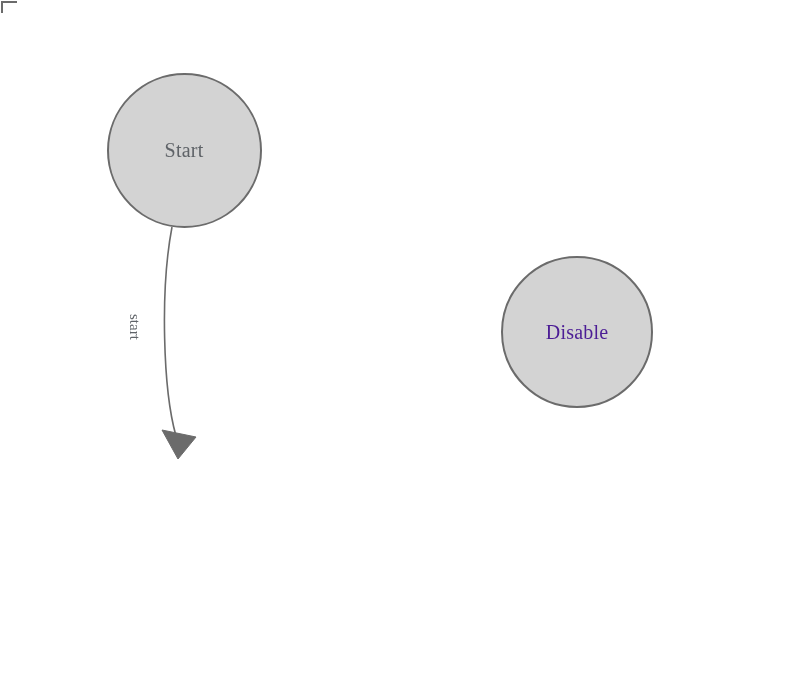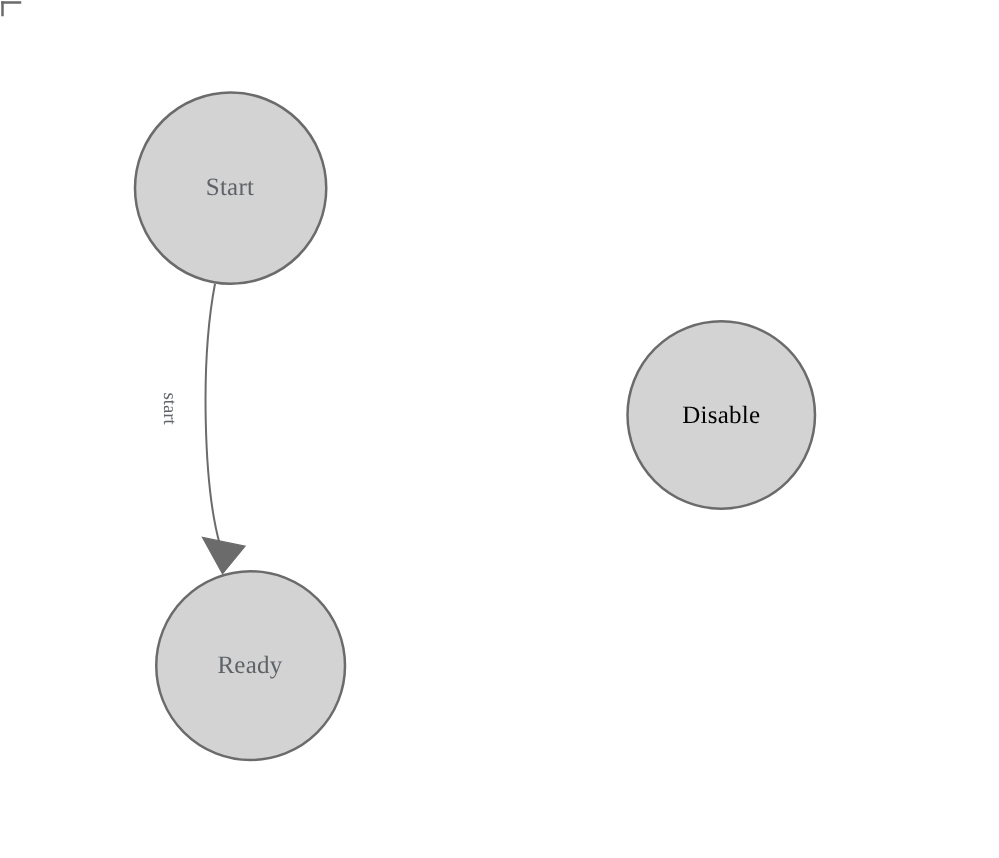--- a/index.html
+++ b/index.html
@@ -74,23 +74,20 @@
 
   <svg class="edge-layer" width="799" height="686" viewBox="0 0 799 686">
     <path id="edge-path-0" fill="none" stroke="#6b6b6b" stroke-width="1.6" d="M 172 227 C 160 290, 163 390, 176 436"></path>
     <polygon id="edge-arrow-0" fill="#6b6b6b" stroke="#6b6b6b" stroke-width="1" points="178,459 162,430 196,437"></polygon>
   </svg>
 
   <div class="node" id="node-0" style="left: 106.5px; top: 72.5px; width: 155px; height: 155px; background: rgb(211, 211, 211); border-color: rgb(107, 107, 107); border-width: 2.5px;">
     <span class="node-label" style="color: rgb(95, 99, 104);">Start</span>
   </div>
 
-  <div class="node" id="node-1" style="left: 123.5px; top: 455.5px; width: 153px; height: 153px; background: rgb(211, 211, 211); border-color: rgb(107, 107, 107); border-width: 2.5px;">
-    <span class="node-label" style="color: rgb(95, 99, 104);">Ready</span>
-  </div>
 
   <div class="node" id="node-2" style="left: 501px; top: 256px; width: 152px; height: 152px; background: rgb(211, 211, 211); border-color: rgb(107, 107, 107); border-width: 2.5px;">
-    <span class="node-label" style="color: #000000;">Disable</span>
+    <span class="node-label" style="color: #4c1d95;">Disable</span>
   </div>
 
   <div class="edge-label" id="edge-label-0" style="left: 142px; top: 314px; color: rgb(95, 99, 104);">start</div>
 
 </div>
 
 </body></html>

